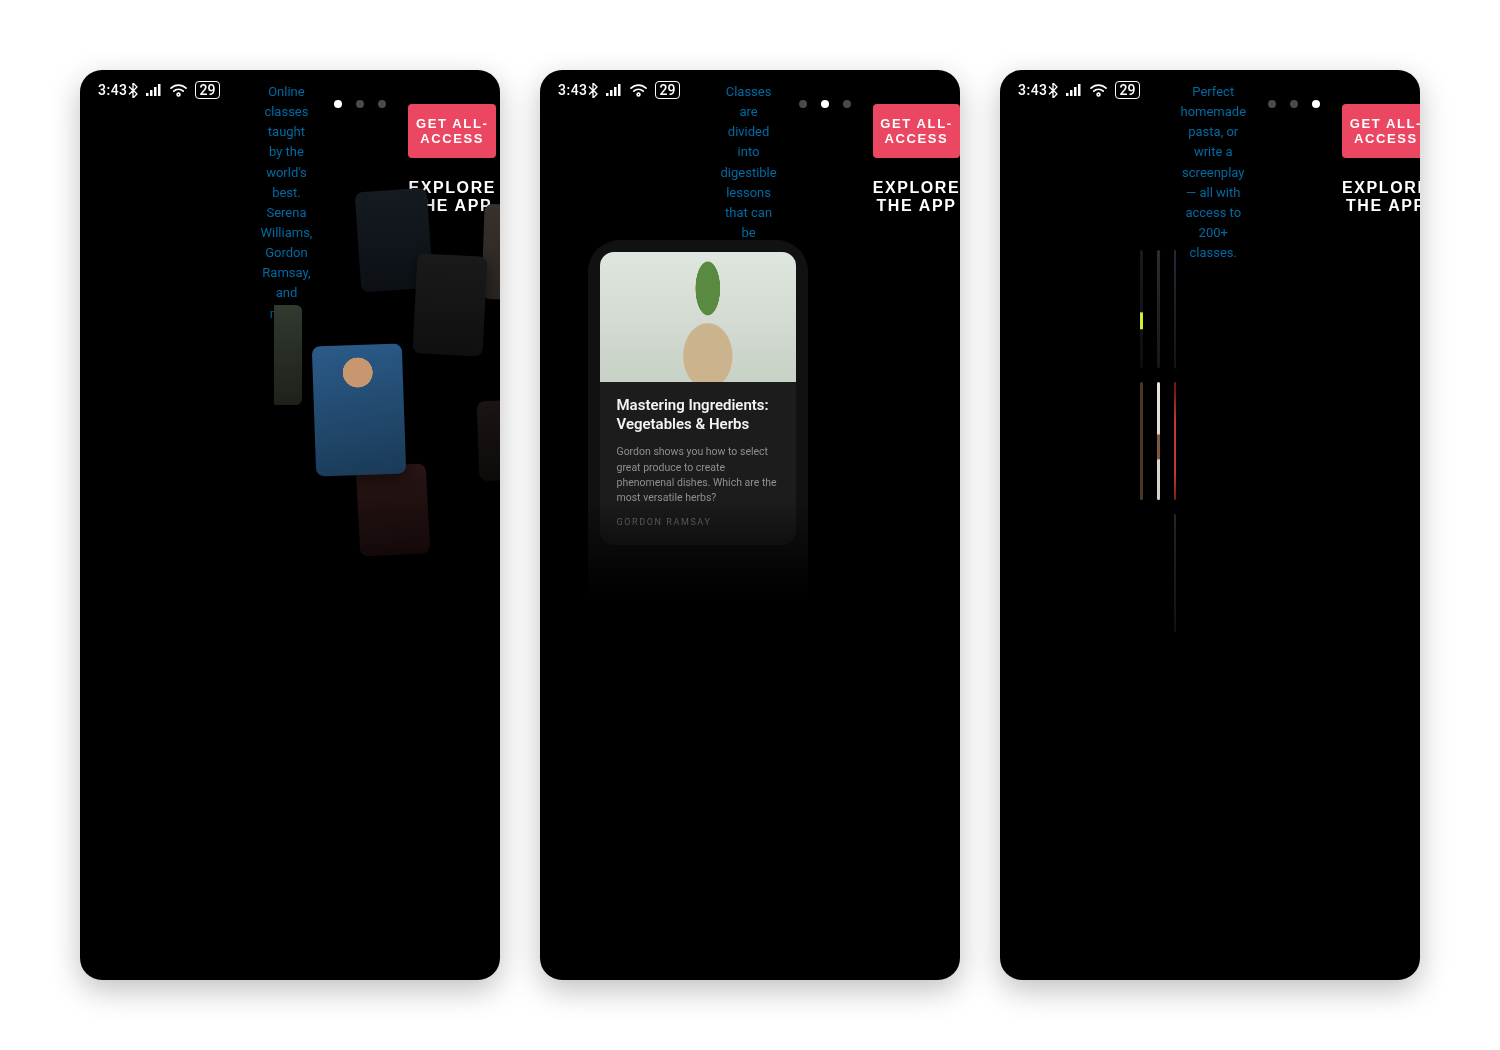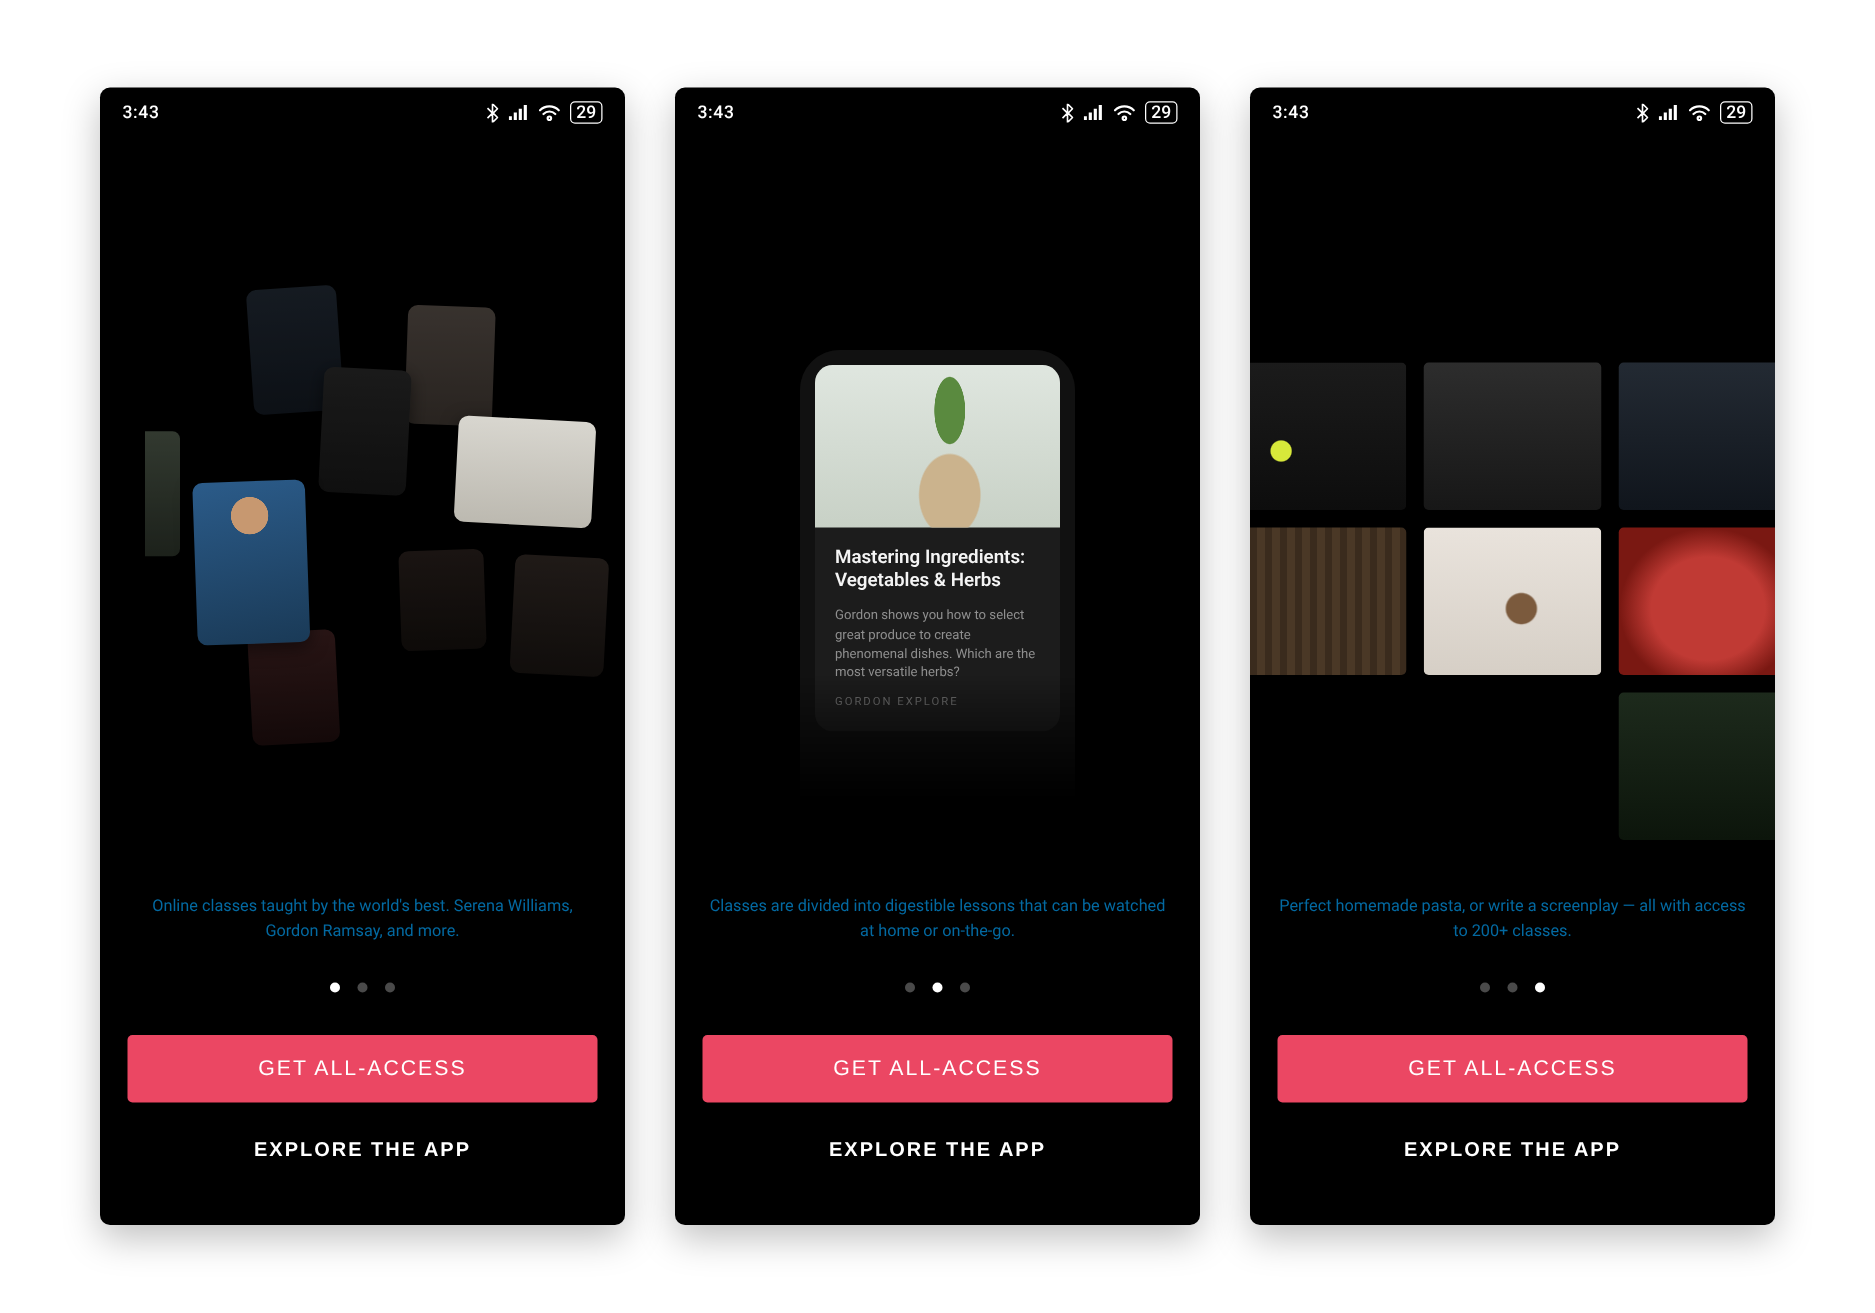--- a/index.html
+++ b/index.html
@@ -14,24 +14,24 @@
   }
   .stage {
     display: flex;
     gap: 40px;
     padding: 40px;
   }
   .phone {
     width: 420px;
     height: 910px;
     background: #000;
-    border-radius: 8px;
+    border-radius: 22px;
     box-shadow: 0 10px 30px rgba(0,0,0,0.25);
     display: flex;
-    flex-direction: column;
+    flex-direction: row;
     overflow: hidden;
     position: relative;
     color: #fff;
   }
   
   .statusbar {
     height: 40px;
     display: flex;
     align-items: center;
     justify-content: space-between;
@@ -118,21 +118,21 @@
   .headline { font-size:24px; font-weight:600; letter-spacing:.2px;}
   .sub { margin-top:12px; font-size:13px; line-height:1.55; color:#0369a1; }
   
   .dots { margin:30px 0 0; display:flex; justify-content:center; gap:14px;}
   .dot { width:8px; height:8px; border-radius:50%; background:#4a4a4a;}
   .dot.active{ background:#fff;}
   
   .actions { padding: 34px 22px 30px; }
   .btn-primary {
     width:100%; height:54px; border:none; border-radius:4px;
-    background:#eb4763; color:#fff; font-size:17px; font-weight:400;
+    background:#eb4763; color:#fff; font-size:13px; font-weight:700;
     letter-spacing:1.6px; cursor:pointer;
   }
   .btn-secondary {
     width:100%; height:58px; border:none; background:transparent; color:#fff;
     font-size:16px; font-weight:700; letter-spacing:1.6px; cursor:pointer;
     margin-top:10px;
   }
 </style>
 </head>
 <body>
@@ -211,21 +211,21 @@
       </span>
     </div>
 
     <div class="hero">
       <div class="mini-phone">
         <div class="mini-lesson">
           <div class="mini-hero"></div>
           <div class="mini-body">
             <div class="mini-title">Mastering Ingredients: Vegetables &amp; Herbs</div>
             <div class="mini-desc">Gordon shows you how to select great produce to create phenomenal dishes. Which are the most versatile herbs?</div>
-            <div class="mini-auth">GORDON EXPLORE</div>
+            <div class="mini-auth">GORDON RAMSAY</div>
           </div>
         </div>
       </div>
     </div>
 
     <div class="copy">
       <div class="sub">Classes are divided into digestible lessons that can be watched at home or on-the-go.</div>
     </div>
     <div class="dots">
       <span class="dot"></span>

